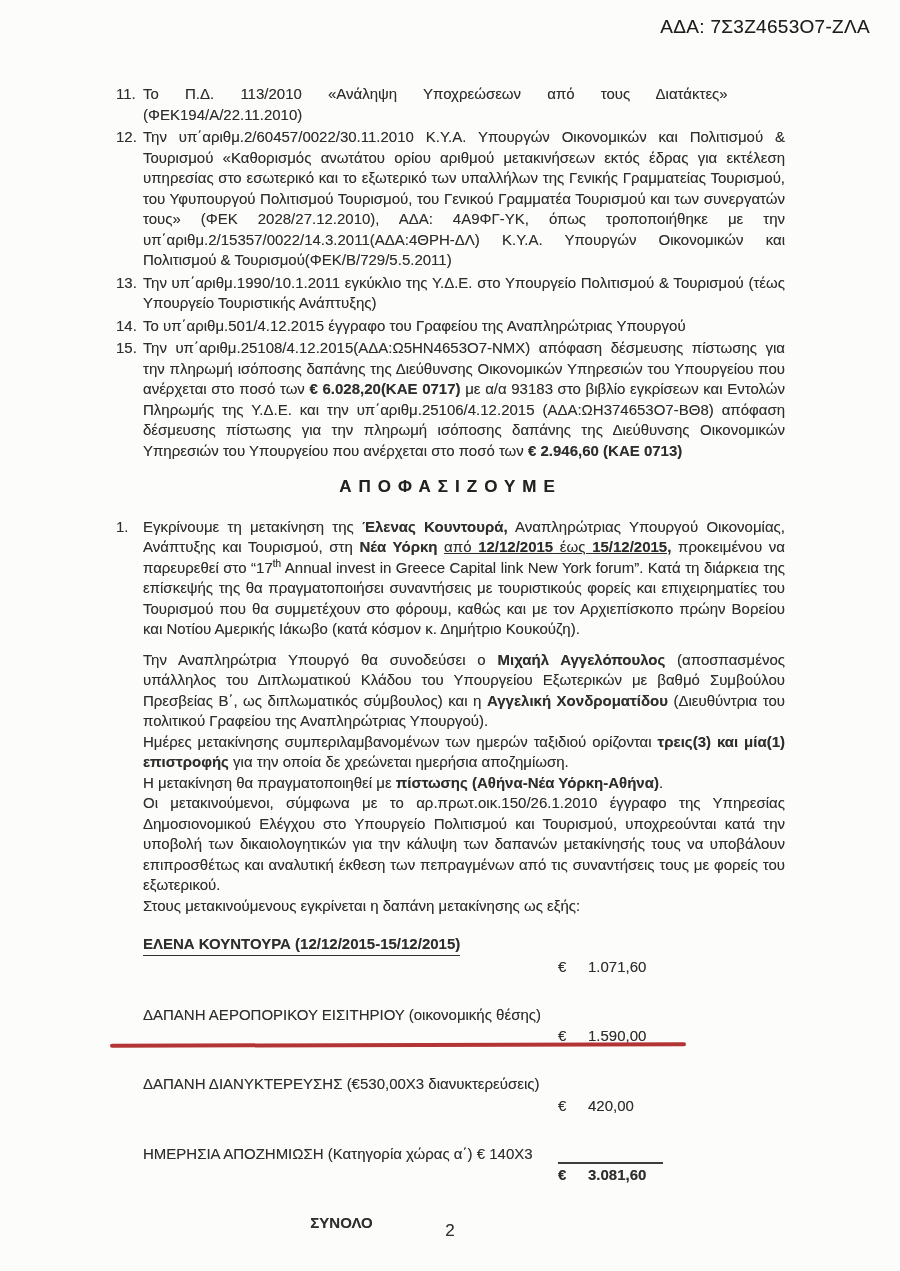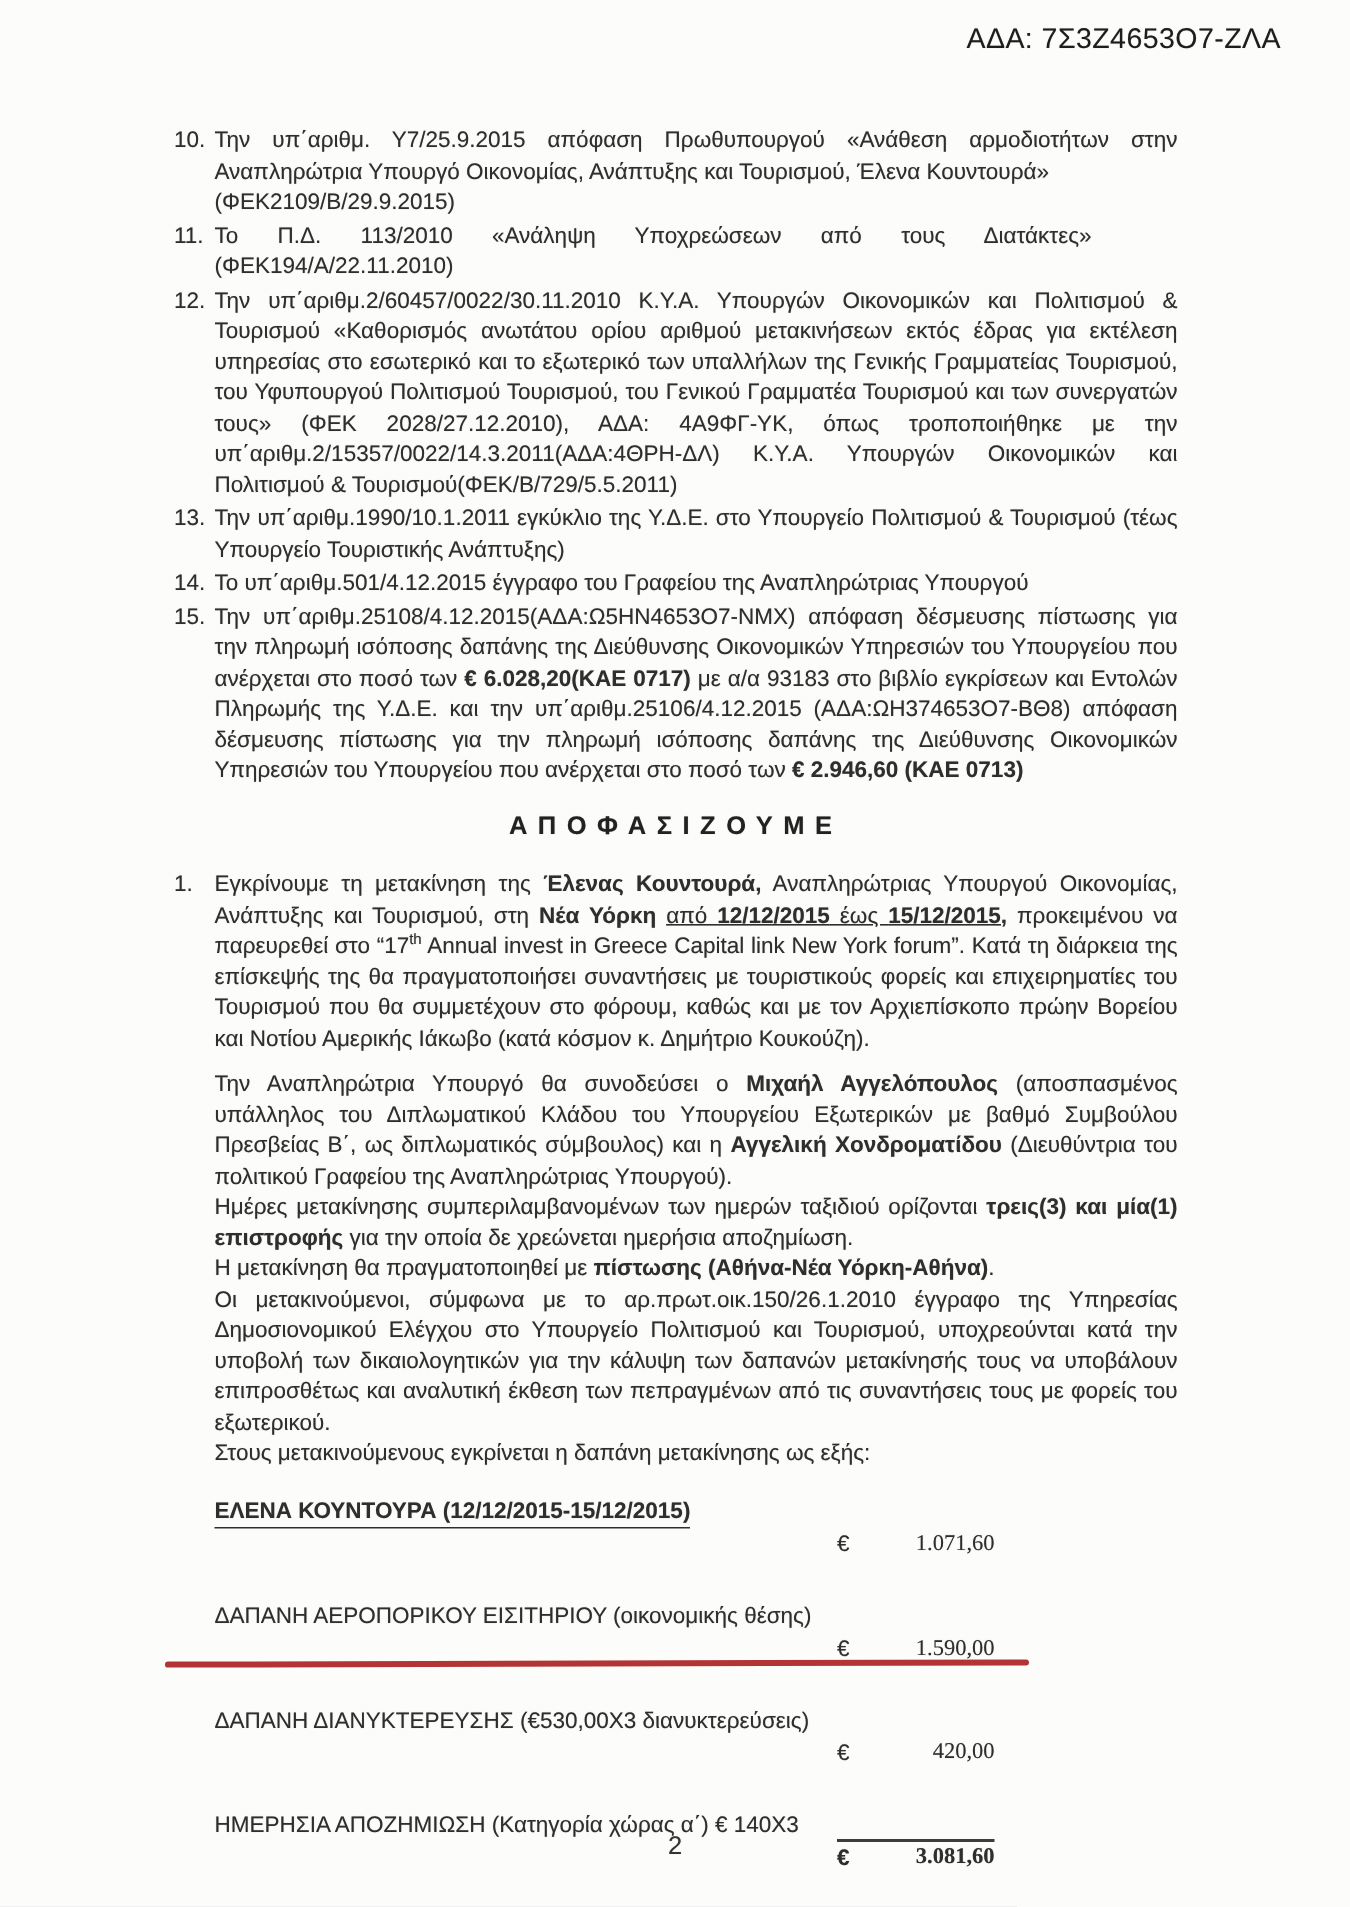--- a/index.html
+++ b/index.html
@@ -2,21 +2,21 @@
 <html><head>
 <meta charset="utf-8">
 <style>
   html,body{margin:0;padding:0;background:#e8e8e8;}
   .page{
     position:relative;width:900px;height:1271px;margin:0 auto;
     background:#fcfcfa;overflow:hidden;color:#2e2e2e;
     font-family:"Liberation Sans","DejaVu Sans",sans-serif;
     text-shadow:0 0 .6px rgba(40,40,40,.4);
   }
-  .ada{position:absolute;top:16px;right:46px;font-size:19px;letter-spacing:.3px;color:#1d1d1d;}
+  .ada{position:absolute;top:16px;right:30px;font-size:19px;letter-spacing:.3px;color:#1d1d1d;}
   .content{position:absolute;left:116px;top:84px;width:669px;font-size:15px;line-height:20.5px;}
   
   .litem{display:flex;margin-bottom:2px;}
   .num{width:27px;flex:none;}
   .itext{flex:1;text-align:justify;}
   
   .rs-b{font-weight:700;}
   .rs-u{text-decoration:underline;}
   .rs-bu{font-weight:700;text-decoration:underline;}
   .rs-sup{vertical-align:super;font-size:10px;line-height:0;}
@@ -28,41 +28,37 @@
   .para{text-align:justify;}
   .para.gap{margin-top:10px;}
   
   .etable{margin:17px 0 0 27px;width:520px;}
   .ttitle{line-height:21.5px;}
   .ttitle span{font-weight:700;border-bottom:1.6px solid #2e2e2e;display:inline-block;}
   .trow{display:flex;position:relative;line-height:21.5px;}
   .tlabel{flex:1;margin-top:48px;}
   .tamt{width:105px;flex:none;display:flex;}
   .cur{width:30px;}
-  .amt{flex:1;text-align:right;font-family:Liberation Serif, serif;}
+  .amt{flex:1;}
   .trow.underline-amount .tamt{border-bottom:2px solid #3d3d3d;}
   .trow.total .tlabel{text-align:center;padding-right:18px;font-weight:700;}
   .trow.total .tamt{font-weight:700;}
   .trow.kae{font-weight:700;}
   .trow.kae .tamt{display:block;text-align:right;}
   .redline{position:absolute;left:-33px;top:18px;width:576px;height:4px;border-radius:3px;transform:rotate(-0.15deg);z-index:2;}
   .pageno{position:absolute;bottom:30px;left:0;right:0;text-align:center;font-size:17px;color:#333;}
 </style>
 </head>
 <body>
 
 <div class="page">
   <div class="ada">ΑΔΑ: 7Σ3Ζ4653Ο7-ΖΛΑ</div>
 
   <div class="content">
     <div>
-        <div class="litem">
-          <div class="num">10.</div>
-          <div class="itext"><span>Την υπ΄αριθμ. Υ7/25.9.2015 απόφαση Πρωθυπουργού «Ανάθεση αρμοδιοτήτων στην Αναπληρώτρια Υπουργό Οικονομίας, Ανάπτυξης και Τουρισμού, Έλενα Κουντουρά»</span><br><span>(ΦΕΚ2109/Β/29.9.2015)</span></div>
-        </div>
         <div class="litem">
           <div class="num">11.</div>
           <div class="itext"><span class="rs-spread">Το Π.Δ. 113/2010 «Ανάληψη Υποχρεώσεων από τους Διατάκτες»</span><br><span>(ΦΕΚ194/Α/22.11.2010)</span></div>
         </div>
         <div class="litem">
           <div class="num">12.</div>
           <div class="itext"><span>Την υπ΄αριθμ.2/60457/0022/30.11.2010 Κ.Υ.Α. Υπουργών Οικονομικών και Πολιτισμού &amp; Τουρισμού «Καθορισμός ανωτάτου ορίου αριθμού μετακινήσεων εκτός έδρας για εκτέλεση υπηρεσίας στο εσωτερικό και το εξωτερικό των υπαλλήλων της Γενικής Γραμματείας Τουρισμού, του Υφυπουργού Πολιτισμού Τουρισμού, του Γενικού Γραμματέα Τουρισμού και των συνεργατών τους» (ΦΕΚ 2028/27.12.2010), ΑΔΑ: 4Α9ΦΓ-ΥΚ, όπως τροποποιήθηκε με την υπ΄αριθμ.2/15357/0022/14.3.2011(ΑΔΑ:4ΘΡΗ-ΔΛ) Κ.Υ.Α. Υπουργών Οικονομικών και Πολιτισμού &amp; Τουρισμού(ΦΕΚ/Β/729/5.5.2011)</span></div>
         </div>
         <div class="litem">
           <div class="num">13.</div>

